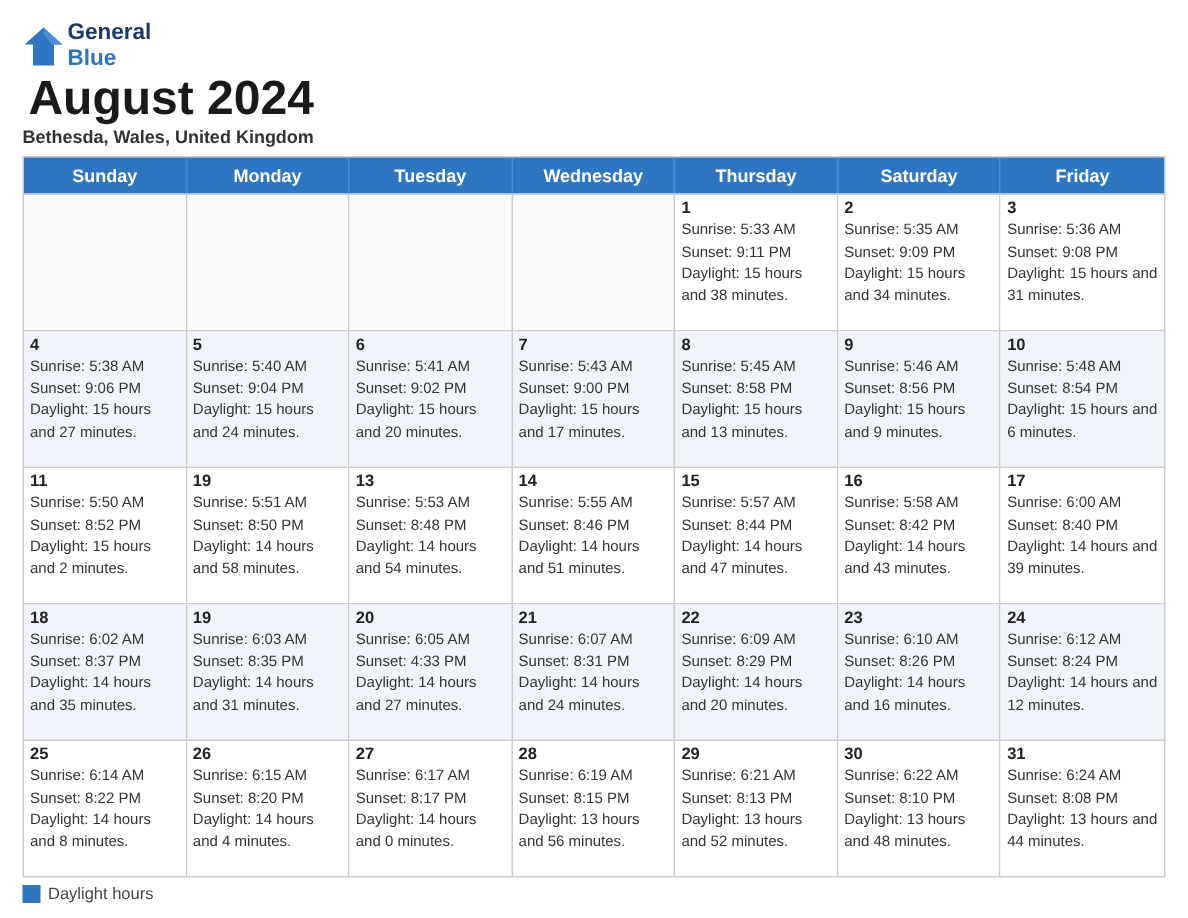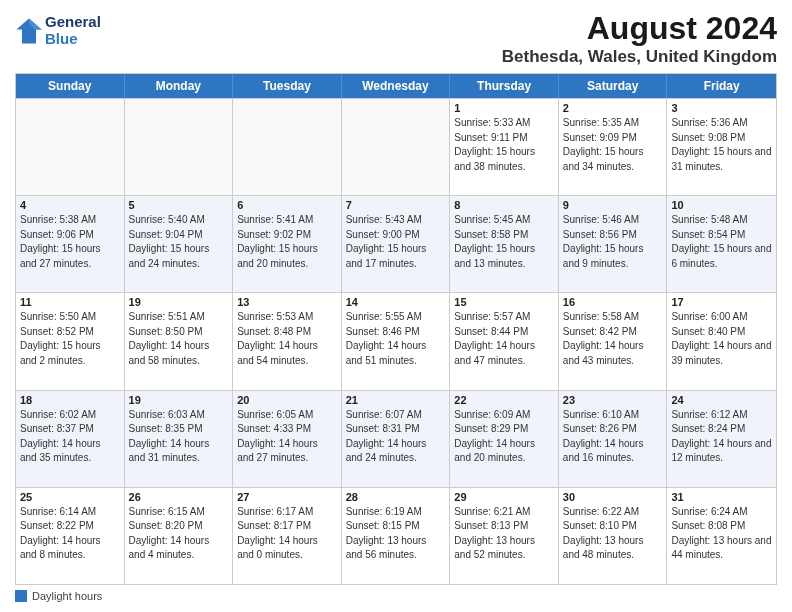--- a/index.html
+++ b/index.html
@@ -15,41 +15,42 @@
       height: 612px;
       padding: 10px 15px;
       display: flex;
       flex-direction: column;
     }
     .header {
       display: flex;
       align-items: flex-start;
       justify-content: space-between;
       margin-bottom: 6px;
+      flex-direction: column;
     }
     .logo {
       display: flex;
       align-items: center;
       margin-top: 4px;
     }
     .logo-icon {
       width: 28px;
       height: 28px;
       margin-right: 2px;
     }
     .title-section {
       text-align: right;
     }
     .main-title {
       font-size: 32px;
       font-weight: bold;
       color: #1a1a1a;
     }
     .subtitle {
-      font-size: 17px;
+      font-size: 12px;
       color: #333;
       font-weight: 600;
     }
     .calendar {
       flex: 1;
       display: flex;
       flex-direction: column;
       border: 1px solid #ccc;
     }
     .cal-header {

